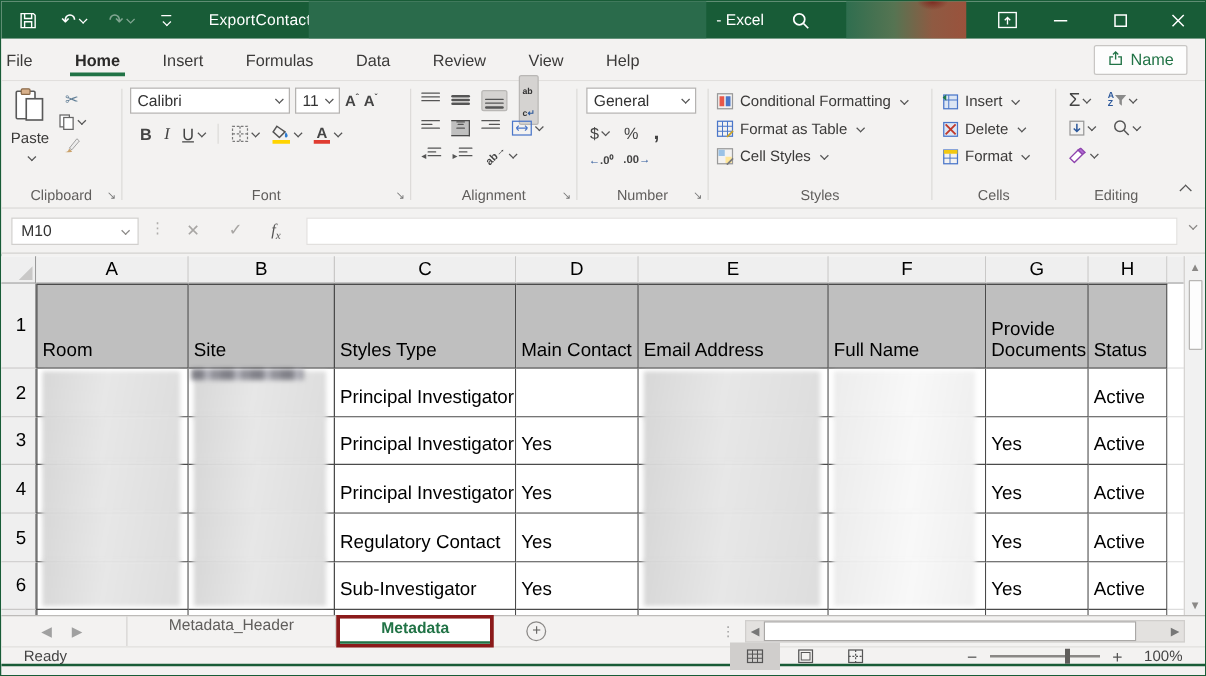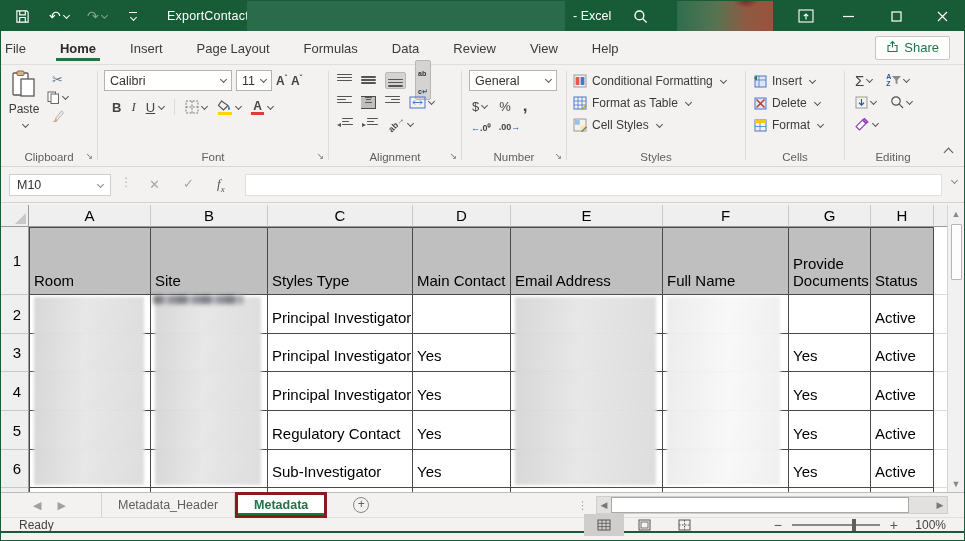--- a/index.html
+++ b/index.html
@@ -89,21 +89,21 @@
 
 
 .vscroll{position:absolute;right:0;top:204px;width:17px;height:287px;background:#f1f1f1;border-left:1px solid #d6d4d2;display:flex;flex-direction:column;align-items:center}
 .vscroll .arr{height:17px;display:flex;align-items:center;justify-content:center;color:#8a8886;font-size:9px;width:100%}
 .vthumb{width:11px;height:56px;background:#fdfdfd;border:1px solid #b8b6b4;border-radius:1px;margin-top:2px}
 .vfill{flex:1}
 
 
 .tabbar{position:absolute;left:0;top:491px;width:100%;height:25px;background:#f3f2f1;border-top:1px solid #bdbbb9;display:flex;align-items:stretch;font-size:12.5px;color:#605e5c}
 .navarrows{display:flex;align-items:center;gap:16px;padding-left:32px;color:#a0a0a0;font-size:11px;width:100px}
-.stab{display:flex;align-items:center;padding:0 16px;border-right:1px solid #d6d4d2;cursor:default}
+.stab{display:flex;align-items:flex-start;padding:0 33px;border-right:1px solid #d6d4d2;cursor:default}
 .stab.inactive{border-left:1px solid #d6d4d2}
 .tab-annotation{border:3px solid #8b1a1a;display:flex;align-items:stretch;margin:-1px 0;z-index:5;background:#fff}
 .stab.active{background:#fff;color:#217346;font-weight:bold;border-right:none;box-shadow:inset 0 -2px 0 #217346}
 .addsheet{display:flex;align-items:center;margin-left:26px}
 .pluscirc{width:16px;height:16px;border:1px solid #8a8886;border-radius:50%;color:#605e5c;font-size:12px;line-height:13px;text-align:center}
 .tbdots{margin-left:auto;color:#a0a0a0;font-size:11px;display:flex;align-items:center}
 .hscroll{display:flex;align-items:center;margin:3px 16px 3px 8px;width:352px;background:#e3e1df;border:1px solid #d0cecc}
 .hscroll .arr{width:14px;text-align:center;color:#777;font-size:9px}
 .hthumb{height:100%;flex:0 0 298px;background:#fff;border:1px solid #aaa8a6}
 .htrack{flex:1}
@@ -174,32 +174,31 @@
         <svg width="11" height="11">
           <path d="M1 1l9 9M10 1l-9 9" stroke="#fff" stroke-width="1.2"></path>
         </svg>
       </div>
   </div>
 
   <div class="menubar">
     <div class="mtab">File</div>
     <div class="mtab active">Home</div>
     <div class="mtab">Insert</div>
-    <div class="mtab">Page Layout</div>
     <div class="mtab">Formulas</div>
     <div class="mtab">Data</div>
     <div class="mtab">Review</div>
     <div class="mtab">View</div>
     <div class="mtab">Help</div>
     <div class="share-btn">
       <span><svg width="13" height="13" viewBox="0 0 13 13">
             <path d="M4.5 5.5H2v6h9v-6H8.5" fill="none" stroke="#217346" stroke-width="1.1"></path>
             <path d="M4.4 3.6 6.5 1.5l2.1 2.1M6.5 1.5v6" fill="none" stroke="#217346" stroke-width="1.1"></path>
           </svg></span>
-      <span>Share</span>
+      <span>Name</span>
     </div>
   </div>
 
   <div class="ribbon">
 
     <div class="grp" style="width:96px">
       <div style="display:flex">
         <div style="width:46px;text-align:center">
           <svg width="24" height="27" viewBox="0 0 24 27">
               <rect x="1" y="3" width="15" height="22" rx="1" fill="#fff" stroke="#5a5a5a" stroke-width="1.3"></rect>

